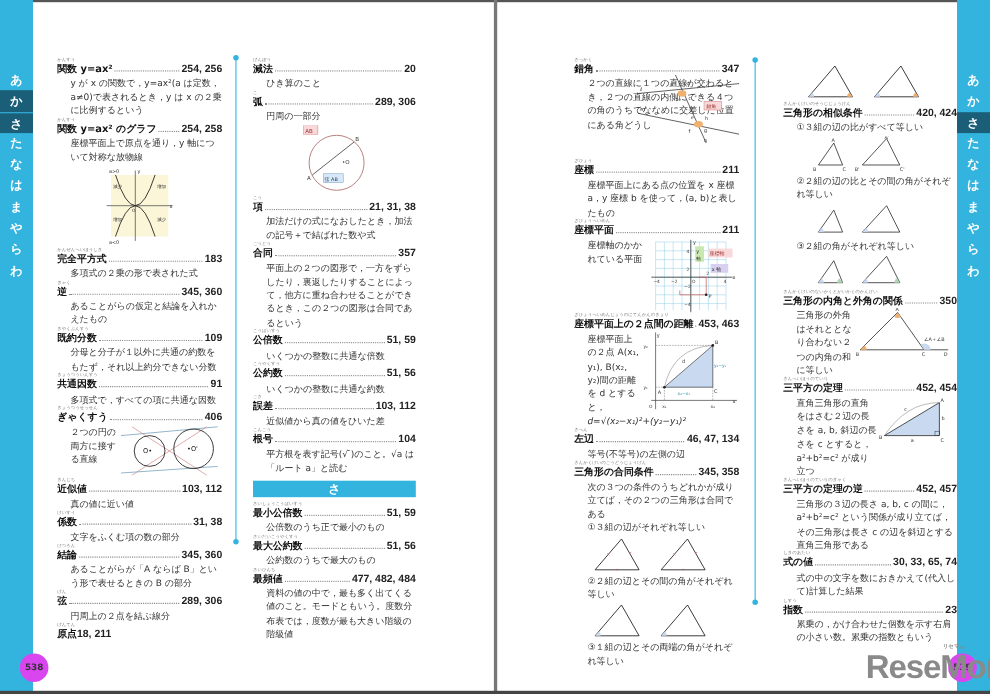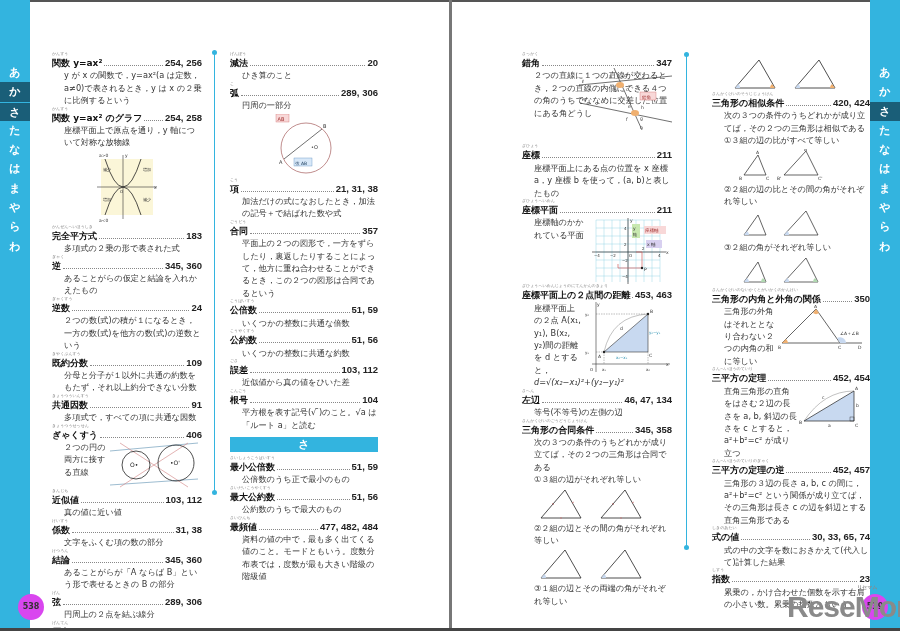--- a/index.html
+++ b/index.html
@@ -130,29 +130,20 @@
       <div class="desc">多項式の２乗の形で表された式</div>
     </div>
     <div>
       <span class="ruby">ぎゃく</span>
       <div class="entry-head">
           <span class="term">逆</span>
           <span class="dots"></span>
           <span class="pages">345, 360</span>
         </div>
       <div class="desc">あることがらの仮定と結論を入れかえたもの</div>
-    </div>
-    <div>
-      <span class="ruby">ぎゃくすう</span>
-      <div class="entry-head">
-          <span class="term">逆数</span>
-          <span class="dots"></span>
-          <span class="pages">24</span>
-        </div>
-      <div class="desc">２つの数(式)の積が１になるとき，一方の数(式)を他方の数(式)の逆数という</div>
     </div>
     <div>
       <span class="ruby">きやくぶんすう</span>
       <div class="entry-head">
           <span class="term">既約分数</span>
           <span class="dots"></span>
           <span class="pages">109</span>
         </div>
       <div class="desc">分母と分子が１以外に共通の約数をもたず，それ以上約分できない分数</div>
     </div>
@@ -532,21 +523,20 @@
       <path d="M64 30 L69 30 A5 5 0 0 0 67.5 26 Z" fill="#c8d9f0"></path>
       <path d="M104 30 L99 30 A5 5 0 0 1 101 26 Z" fill="#f0b070"></path>
     </svg>
     <div>
       <span class="ruby">さんかくけいのそうじじょうけん</span>
       <div class="entry-head">
           <span class="term">三角形の相似条件</span>
           <span class="dots"></span>
           <span class="pages">420, 424</span>
         </div>
-      <div class="desc">次の３つの条件のうちどれかが成り立てば，その２つの三角形は相似である</div>
       <div class="desc">①３組の辺の比がすべて等しい</div>
       <svg class="fig" width="110" height="32" viewBox="0 0 110 32">
         <polygon points="8,26 22,6 30,26" fill="none" stroke="#222" stroke-width="0.7"></polygon>
         <polygon points="48,26 70,2 82,26" fill="none" stroke="#222" stroke-width="0.7"></polygon>
         <text x="20" y="5" font-size="4.5" fill="#333">A</text>
           <text x="3" y="31" font-size="4.5" fill="#333">B</text>
           <text x="30" y="31" font-size="4.5" fill="#333">C</text>
         <text x="68" y="2" font-size="4.5" fill="#333">A'</text>
           <text x="41" y="31" font-size="4.5" fill="#333">B'</text>
           <text x="82" y="31" font-size="4.5" fill="#333">C'</text>

